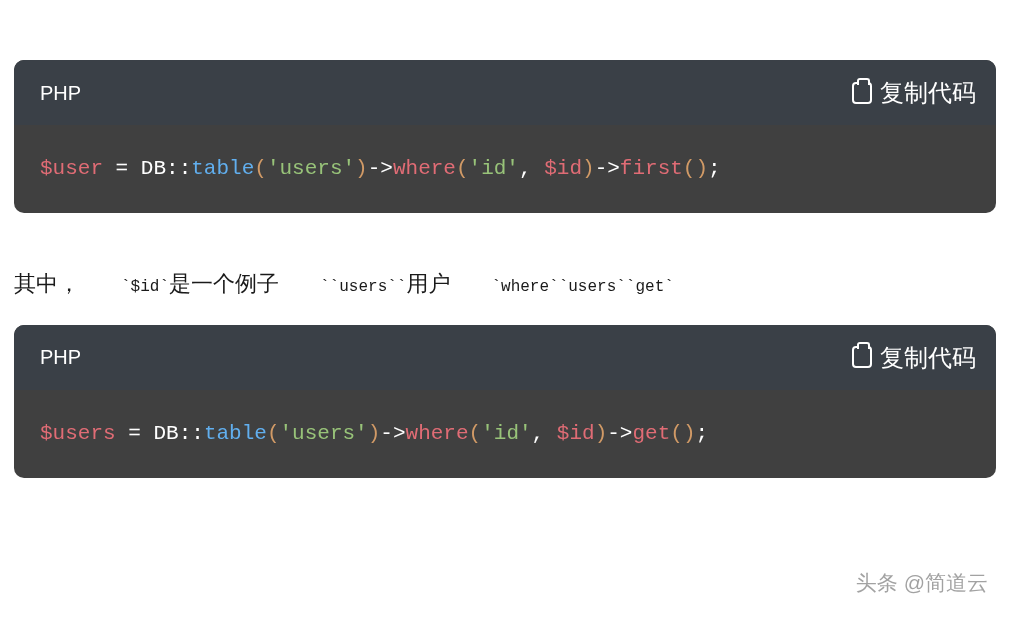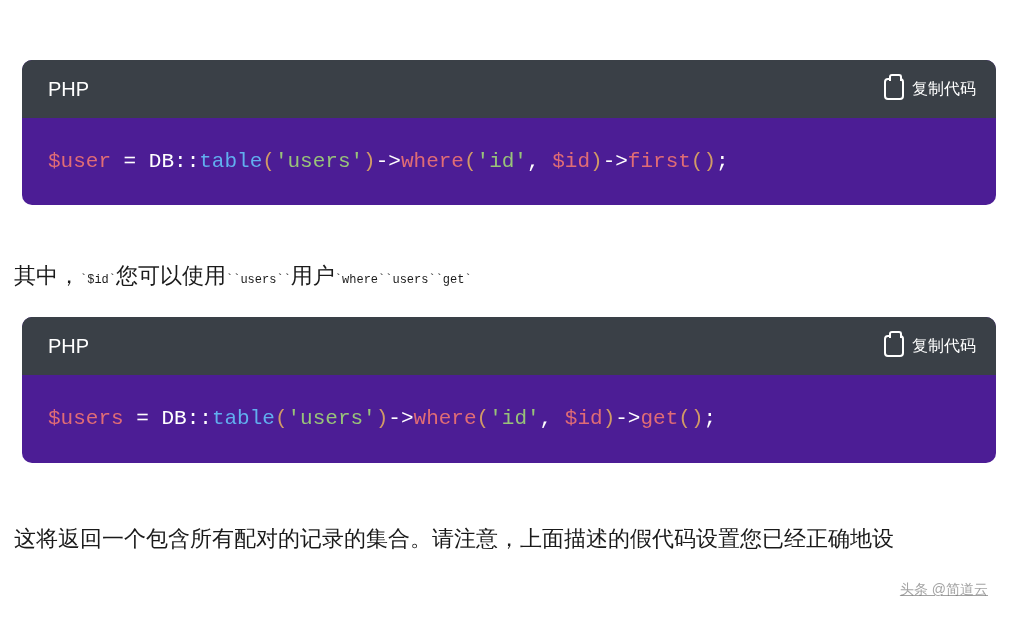--- a/index.html
+++ b/index.html
@@ -25,48 +25,48 @@
     .paragraph.spaced {
       margin-top: 50px;
       margin-bottom: 20px;
     }
     .paragraph.spacedbottom {
       margin-top: 55px;
       margin-bottom: 15px;
     }
     .inline-code {
       font-family: "SFMono-Regular", Consolas, "Liberation Mono", Menlo, monospace;
-      font-size: 12px;
+      font-size: 16px;
+      margin-left: 41px;
     }
     .code-block {
-      background: #4c1d95;
+      background: #404040;
       border-radius: 10px;
       overflow: hidden;
       margin-bottom: 20px;
-      margin-left: 8px;
     }
     .code-header {
       background: #3a4047;
       display: flex;
       justify-content: space-between;
       align-items: center;
       padding: 10px 20px 10px 26px;
       color: #ffffff;
       font-size: 20px;
     }
     .code-lang {
       font-weight: 400;
     }
     .copy-btn {
       display: flex;
       align-items: center;
       gap: 8px;
       cursor: pointer;
       color: #ffffff;
-      font-size: 16px;
+      font-size: 24px;
     }
     .copy-icon {
       width: 20px;
       height: 22px;
       border: 2px solid #ffffff;
       border-radius: 4px;
       position: relative;
     }
     .copy-icon::before {
       content: "";
@@ -97,24 +97,23 @@
     .tok-paren { color: #d19a66; }
     .tok-string { color: #98c379; }
     .tok-arrow { color: #ffffff; }
     .tok-semi { color: #ffffff; }
     .tok-comma { color: #ffffff; }
     .watermark {
       position: fixed;
       bottom: 18px;
       right: 22px;
       color: rgba(100, 100, 100, 0.6);
-      font-size: 14px;
+      font-size: 21px;
       font-weight: 400;
       pointer-events: none;
-      text-decoration: underline;
     }
   </style>
 </head>
 <body>
 
 <p class="paragraph top">
   <br>
 </p>
 
 <div class="code-block">
@@ -122,31 +121,31 @@
     <span class="code-lang">PHP</span>
     <div class="copy-btn">
       <span class="copy-icon"></span>
       <span>复制代码</span>
     </div>
   </div>
   <div class="code-content"><span class="tok-var">$user</span><span class="tok-op"> = </span><span class="tok-class">DB</span><span class="tok-dcolon">::</span><span class="tok-method">table</span><span class="tok-paren">(</span><span class="tok-string">'users'</span><span class="tok-paren">)</span><span class="tok-arrow">-&gt;</span><span class="tok-method2">where</span><span class="tok-paren">(</span><span class="tok-string">'id'</span><span class="tok-comma">, </span><span class="tok-var">$id</span><span class="tok-paren">)</span><span class="tok-arrow">-&gt;</span><span class="tok-method2">first</span><span class="tok-paren">(</span><span class="tok-paren">)</span><span class="tok-semi">;</span></div>
 </div>
 
 <p class="paragraph spaced">
-  <span>其中，</span><span class="inline-code">`$id`</span><span>您可以使用</span><span class="inline-code">``users``</span><span>用户</span><span class="inline-code">`where``users``get`</span>
+  <span>其中，</span><span class="inline-code">`$id`</span><span>是一个例子</span><span class="inline-code">``users``</span><span>用户</span><span class="inline-code">`where``users``get`</span>
 </p>
 
 <div class="code-block">
   <div class="code-header">
     <span class="code-lang">PHP</span>
     <div class="copy-btn">
       <span class="copy-icon"></span>
       <span>复制代码</span>
     </div>
   </div>
   <div class="code-content"><span class="tok-var">$users</span><span class="tok-op"> = </span><span class="tok-class">DB</span><span class="tok-dcolon">::</span><span class="tok-method">table</span><span class="tok-paren">(</span><span class="tok-string">'users'</span><span class="tok-paren">)</span><span class="tok-arrow">-&gt;</span><span class="tok-method2">where</span><span class="tok-paren">(</span><span class="tok-string">'id'</span><span class="tok-comma">, </span><span class="tok-var">$id</span><span class="tok-paren">)</span><span class="tok-arrow">-&gt;</span><span class="tok-method2">get</span><span class="tok-paren">(</span><span class="tok-paren">)</span><span class="tok-semi">;</span></div>
 </div>
 
 <p class="paragraph spacedbottom">
-  <span>这将返回一个包含所有配对的记录的集合。请注意，上面描述的假代码设置您已经正确地设</span><br>
+  <br>
 </p>
 
 <div class="watermark">头条 @简道云</div>
 
 </body></html>

